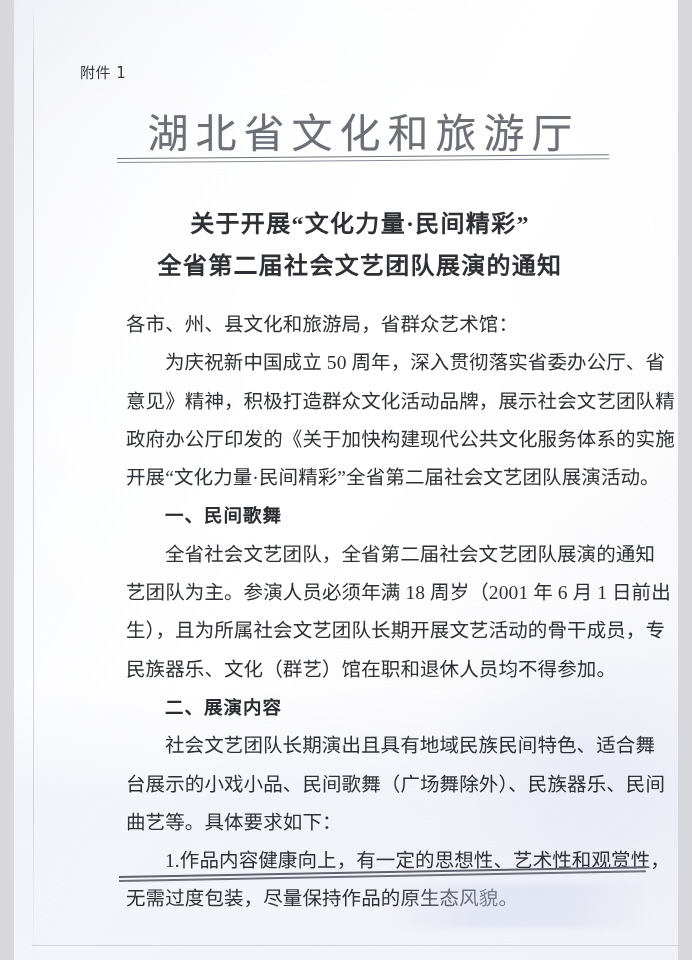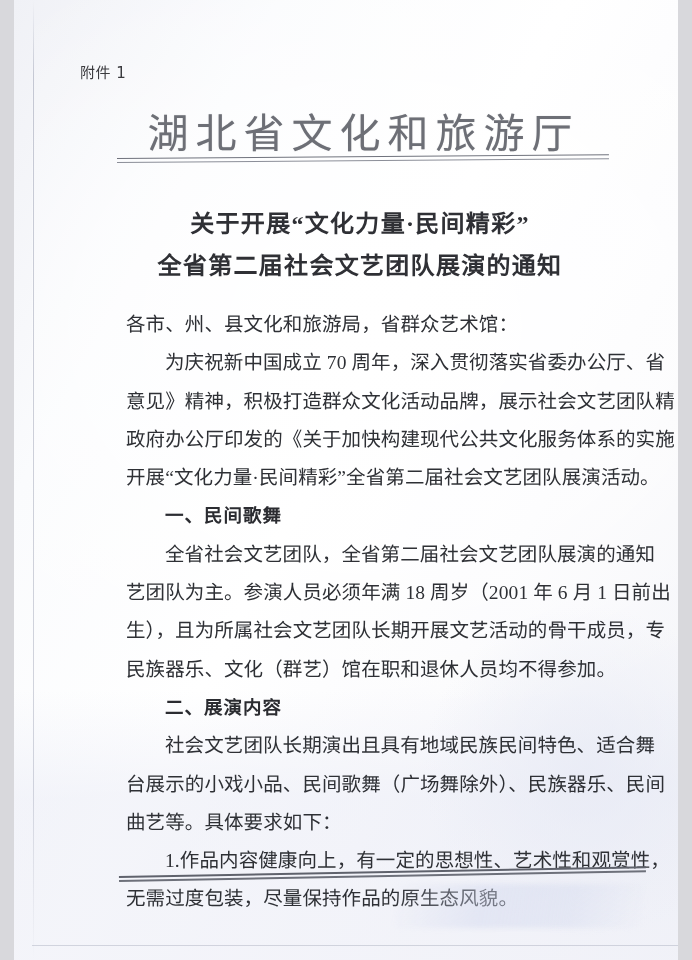--- a/index.html
+++ b/index.html
@@ -237,21 +237,21 @@
     <div class="ln2"></div>
   </div>
 
   <div class="doc-title">
       <span class="t-line">关于开展“文化力量·民间精彩”</span>
       <span class="t-line">全省第二届社会文艺团队展演的通知</span>
     </div>
 
   <div class="body-text">
       <span class="ln">各市、州、县文化和旅游局，省群众艺术馆：</span>
-      <span class="ln ind1">为庆祝新中国成立 70 周年，深入贯彻落实省委办公厅、省</span>
+      <span class="ln ind1">为庆祝新中国成立 50 周年，深入贯彻落实省委办公厅、省</span>
       <span class="ln">意见》精神，积极打造群众文化活动品牌，展示社会文艺团队精</span>
       <span class="ln">政府办公厅印发的《关于加快构建现代公共文化服务体系的实施</span>
       <span class="ln">开展“文化力量·民间精彩”全省第二届社会文艺团队展演活动。</span>
       <span class="ln ind-h heading">一、民间歌舞</span>
       <span class="ln ind1">全省社会文艺团队，全省第二届社会文艺团队展演的通知</span>
       <span class="ln">艺团队为主。参演人员必须年满 18 周岁（2001 年 6 月 1 日前出</span>
       <span class="ln">生），且为所属社会文艺团队长期开展文艺活动的骨干成员，专</span>
       <span class="ln">民族器乐、文化（群艺）馆在职和退休人员均不得参加。</span>
       <span class="ln ind-h heading">二、展演内容</span>
       <span class="ln ind1">社会文艺团队长期演出且具有地域民族民间特色、适合舞</span>

